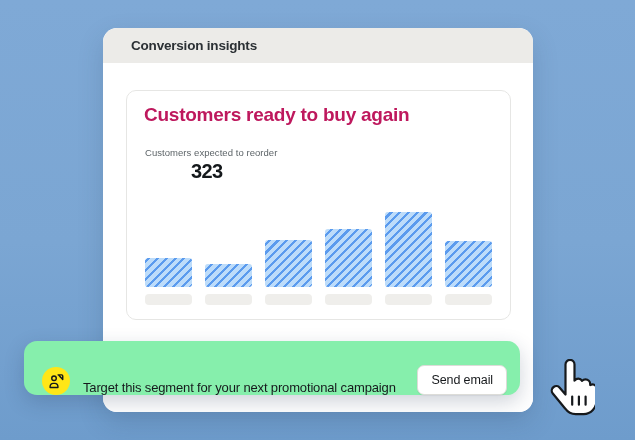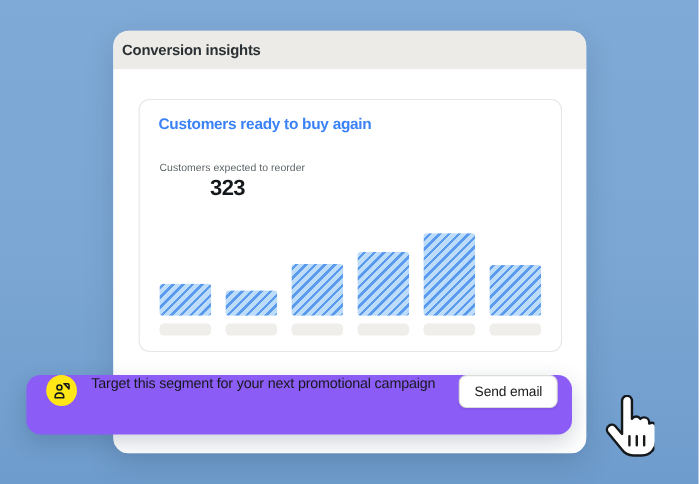--- a/index.html
+++ b/index.html
@@ -27,21 +27,21 @@
     border-radius: 14px;
     box-shadow: 0 10px 26px rgba(40, 60, 90, 0.18);
     overflow: hidden;
   }
   .panel-header {
     height: 35px;
     background: #ecebe8;
     border-radius: 14px 14px 0 0;
     display: flex;
     align-items: center;
-    padding-left: 8px;
+    padding-left: 28px;
     box-sizing: border-box;
   }
   .panel-title {
     font-size: 13.5px;
     font-weight: 700;
     color: #2b3034;
     letter-spacing: -0.2px;
   }
   .panel-body {
     background: #ffffff;
@@ -58,23 +58,23 @@
     height: 230px;
     background: #ffffff;
     border: 1px solid #e6e6e4;
     border-radius: 10px;
     box-sizing: border-box;
   }
   .card-title {
     position: absolute;
     left: 17px;
     top: 13px;
-    font-size: 14px;
+    font-size: 19px;
     font-weight: 700;
-    color: #3b82f6;
+    color: #be185d;
     letter-spacing: -0.25px;
   }
 
   .metrics {
     position: absolute;
     left: 18px;
     top: 56px;
     display: flex;
     gap: 56px;
   }
@@ -130,25 +130,25 @@
     background: #efeeeb;
   }
 
   
   .banner {
     position: absolute;
     left: 24px;
     top: 341px;
     width: 496px;
     height: 54px;
-    background: #8b5cf6;
+    background: #86efac;
     border-radius: 13px;
     box-shadow: 0 7px 20px rgba(35, 55, 85, 0.22);
     display: flex;
-    align-items: flex-start;
+    align-items: flex-end;
     box-sizing: border-box;
     padding: 0 13px 0 18px;
   }
   .banner-icon {
     width: 28px;
     height: 28px;
     border-radius: 50%;
     background: #ffe617;
     flex: 0 0 auto;
     display: flex;

